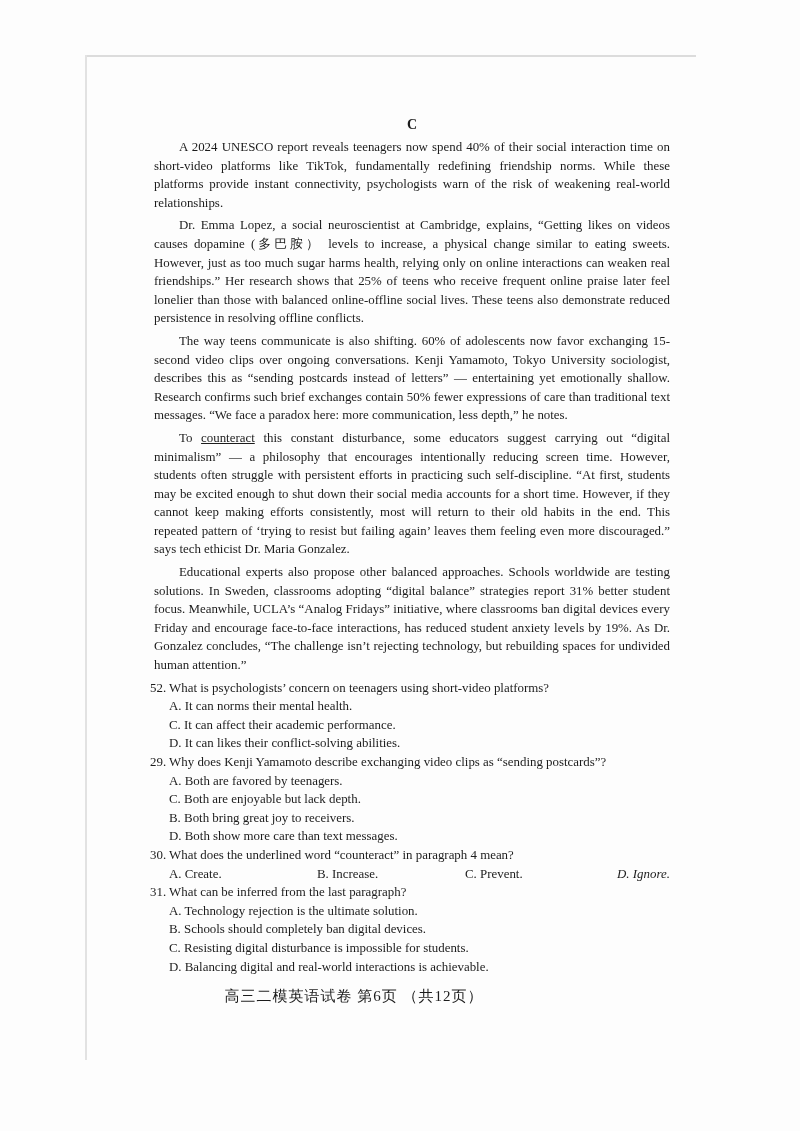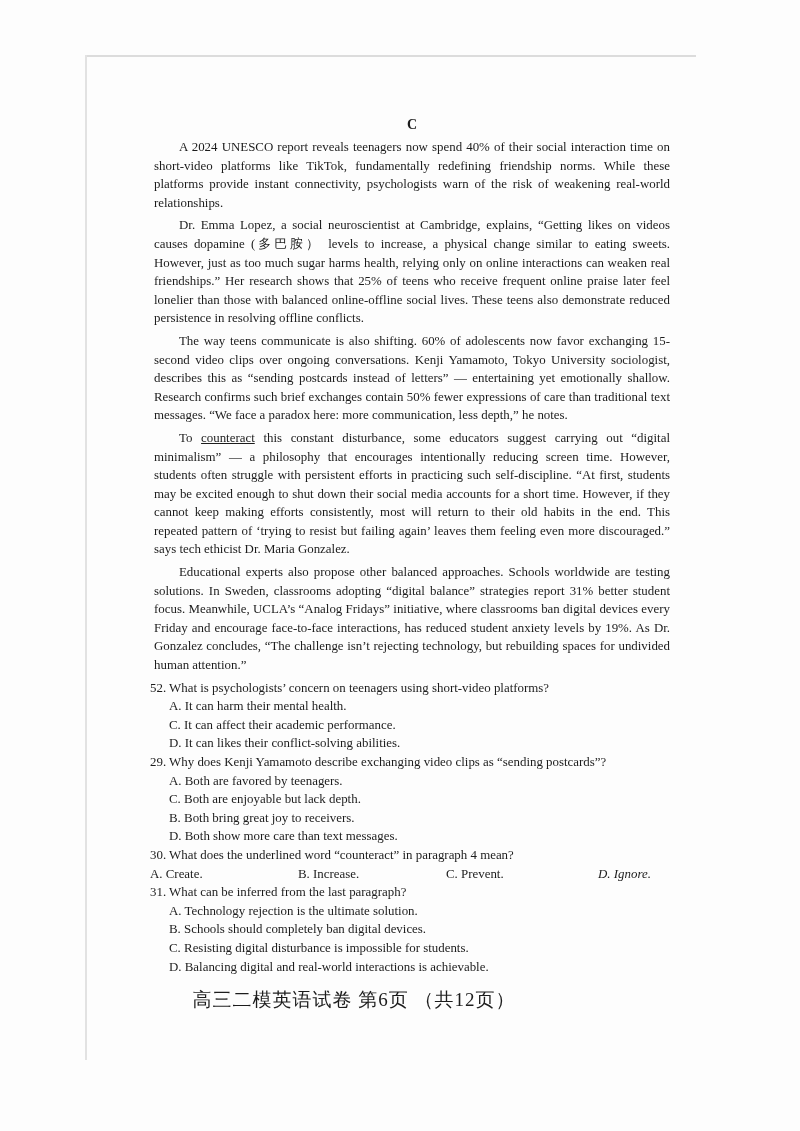--- a/index.html
+++ b/index.html
@@ -25,46 +25,46 @@
   }
   .section-letter {
     text-align: center; font-weight: bold; font-size: 14px;
     line-height: 18px; margin-bottom: 2px;
   }
   .para { text-align: justify; margin: 4px; text-indent: 25px; }
   .u { text-decoration: underline; }
   .q { margin: 0; }
   .q-stem { margin: 0; }
   .opt { margin: 0 0 0 19px; }
-  .opt-row { display: flex; }
+  .opt-row { display: flex; margin-left: 19px; }
   .opt-row span { width: 148px; }
   .opt-row span:last-child { width: auto; margin-left: 4px; font-style: italic; }
   .footer {
     position: absolute; top: 987px; left: 0; width: 708px;
-    text-align: center; font-size: 19px; letter-spacing: 1px;
+    text-align: center; font-size: 15px; letter-spacing: 1px;
   }
 </style>
 </head>
 <body>
 
 <div class="scan-border-top"></div>
 <div class="scan-border-left"></div>
 
 <div class="page">
   <div class="section-letter">C</div>
 
   <p class="para">A 2024 UNESCO report reveals teenagers now spend 40% of their social interaction time on short-video platforms like TikTok, fundamentally redefining friendship norms. While these platforms provide instant connectivity, psychologists warn of the risk of weakening real-world relationships.</p>
   <p class="para">Dr. Emma Lopez, a social neuroscientist at Cambridge, explains, “Getting likes on videos causes dopamine (多巴胺） levels to increase, a physical change similar to eating sweets. However, just as too much sugar harms health, relying only on online interactions can weaken real friendships.” Her research shows that 25% of teens who receive frequent online praise later feel lonelier than those with balanced online-offline social lives. These teens also demonstrate reduced persistence in resolving offline conflicts.</p>
   <p class="para">The way teens communicate is also shifting. 60% of adolescents now favor exchanging 15-second video clips over ongoing conversations. Kenji Yamamoto, Tokyo University sociologist, describes this as “sending postcards instead of letters” — entertaining yet emotionally shallow. Research confirms such brief exchanges contain 50% fewer expressions of care than traditional text messages. “We face a paradox here: more communication, less depth,” he notes.</p>
   <p class="para"><span>To </span><span class="u">counteract</span><span> this constant disturbance, some educators suggest carrying out “digital minimalism” — a philosophy that encourages intentionally reducing screen time. However, students often struggle with persistent efforts in practicing such self-discipline. “At first, students may be excited enough to shut down their social media accounts for a short time. However, if they cannot keep making efforts consistently, most will return to their old habits in the end. This repeated pattern of ‘trying to resist but failing again’ leaves them feeling even more discouraged.” says tech ethicist Dr. Maria Gonzalez.</span></p>
   <p class="para">Educational experts also propose other balanced approaches. Schools worldwide are testing solutions. In Sweden, classrooms adopting “digital balance” strategies report 31% better student focus. Meanwhile, UCLA’s “Analog Fridays” initiative, where classrooms ban digital devices every Friday and encourage face-to-face interactions, has reduced student anxiety levels by 19%. As Dr. Gonzalez concludes, “The challenge isn’t rejecting technology, but rebuilding spaces for undivided human attention.”</p>
 
   <div class="q">
     <p class="q-stem">52. What is psychologists’ concern on teenagers using short-video platforms?</p>
-    <p class="opt">A. It can harm their mental health.</p>
+    <p class="opt">A. It can norms their mental health.</p>
     <p class="opt">C. It can affect their academic performance.</p>
     <p class="opt">D. It can likes their conflict-solving abilities.</p>
   </div>
 
   <div class="q">
     <p class="q-stem">29. Why does Kenji Yamamoto describe exchanging video clips as “sending postcards”?</p>
     <p class="opt">A. Both are favored by teenagers.</p>
     <p class="opt">C. Both are enjoyable but lack depth.</p>
     <p class="opt">B. Both bring great joy to receivers.</p>
     <p class="opt">D. Both show more care than text messages.</p>

